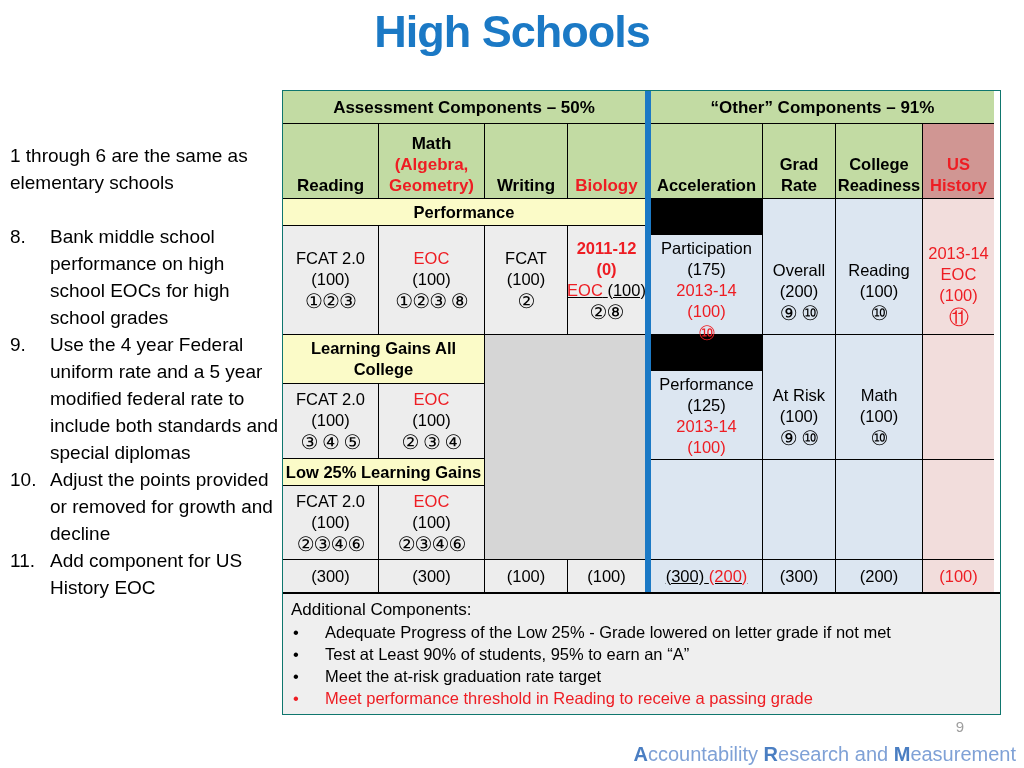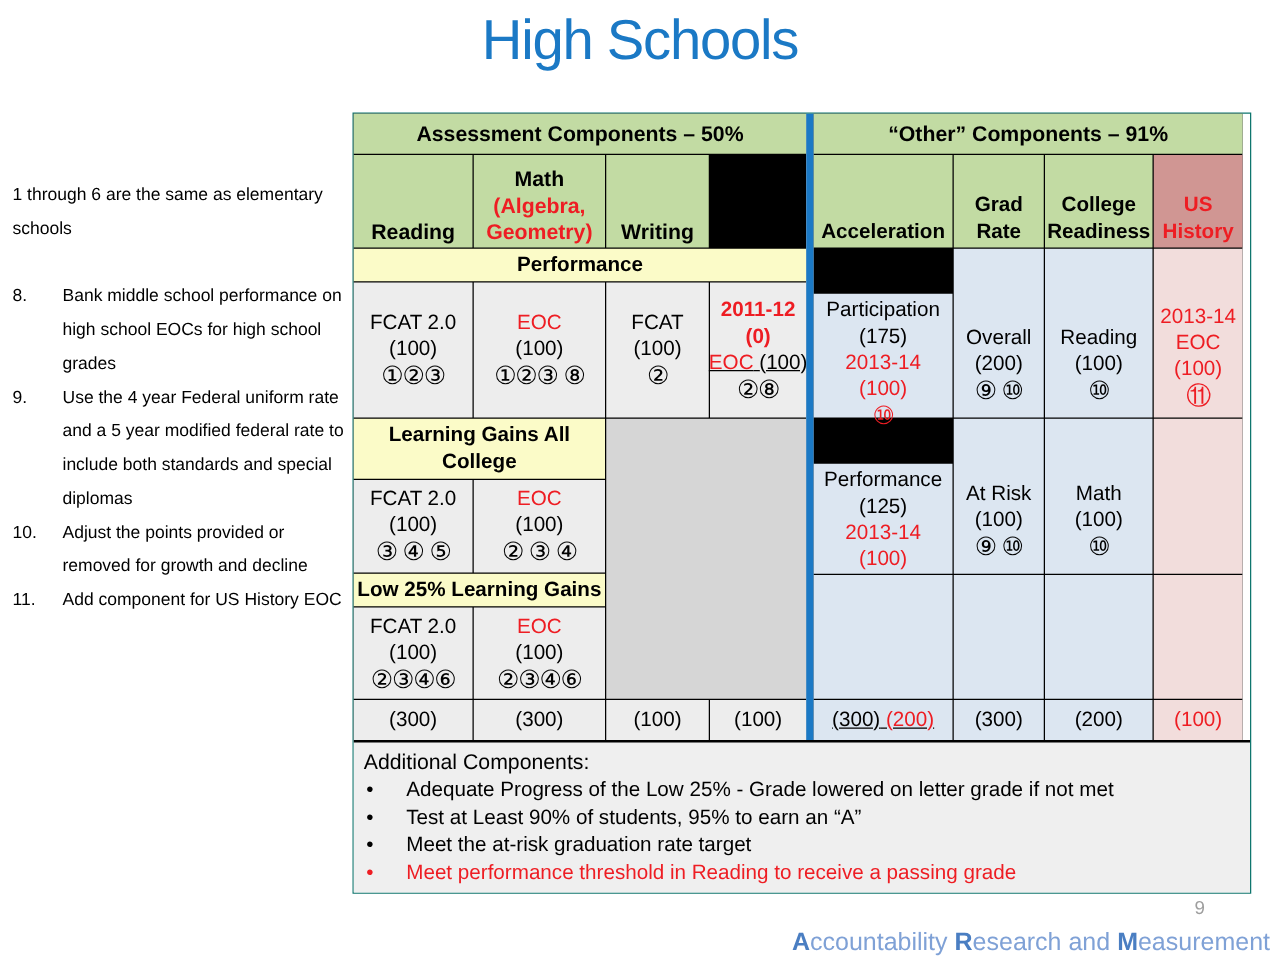--- a/index.html
+++ b/index.html
@@ -2,25 +2,25 @@
 <html><head>
 <meta charset="utf-8">
 <style>
   * { margin:0; padding:0; box-sizing:border-box; }
   html,body { width:1024px; height:768px; background:#fff; overflow:hidden;
               font-family:"Liberation Sans", sans-serif; color:#000; }
   #slide { position:relative; width:1024px; height:768px; background:#fff; }
 
   
   .title { position:absolute; top:6px; left:0; width:100%; text-align:center;
-           font-size:45px; font-weight:normal; color:#1B79C5; letter-spacing:-1px; }
+           font-size:45px; font-weight:bold; color:#1B79C5; letter-spacing:-1px; }
 
   
   .notes { position:absolute; left:10px; top:142px; width:274px;
-           font-size:14px; line-height:27px; }
+           font-size:19px; line-height:27px; }
   .notes .intro { margin-bottom:27px; }
   .nitem { display:flex; }
   .nnum  { width:40px; flex-shrink:0; }
   .ntext { flex:1; }
 
   
   .tablewrap { position:absolute; left:282px; top:90px; width:719px; height:625px;
                border:1px solid #0f766e; background:#fff; display:flex; flex-direction:column; }
   .tbl-top { display:flex; height:501px; }
   .vdivider { width:6px; background:#1B79C5; }
@@ -97,20 +97,21 @@
 
       <div class="tbl-left">
         <div class="cell green band span4">Assessment Components – 50%</div>
 
         <div class="cell green colhdr">Reading</div>
         <div class="cell green colhdr">
           <span>Math</span>
           <span class="red">(Algebra, Geometry)</span>
         </div>
         <div class="cell green colhdr">Writing</div>
+        <div class="cell green colhdr red">Biology</div>
 
         <div class="cell yellow span4">Performance</div>
 
         <div class="cell">
           <span>FCAT 2.0</span>
           <span>(100)</span>
           <span class="circles">①②③</span>
         </div>
         <div class="cell">
           <span class="red">EOC</span>

